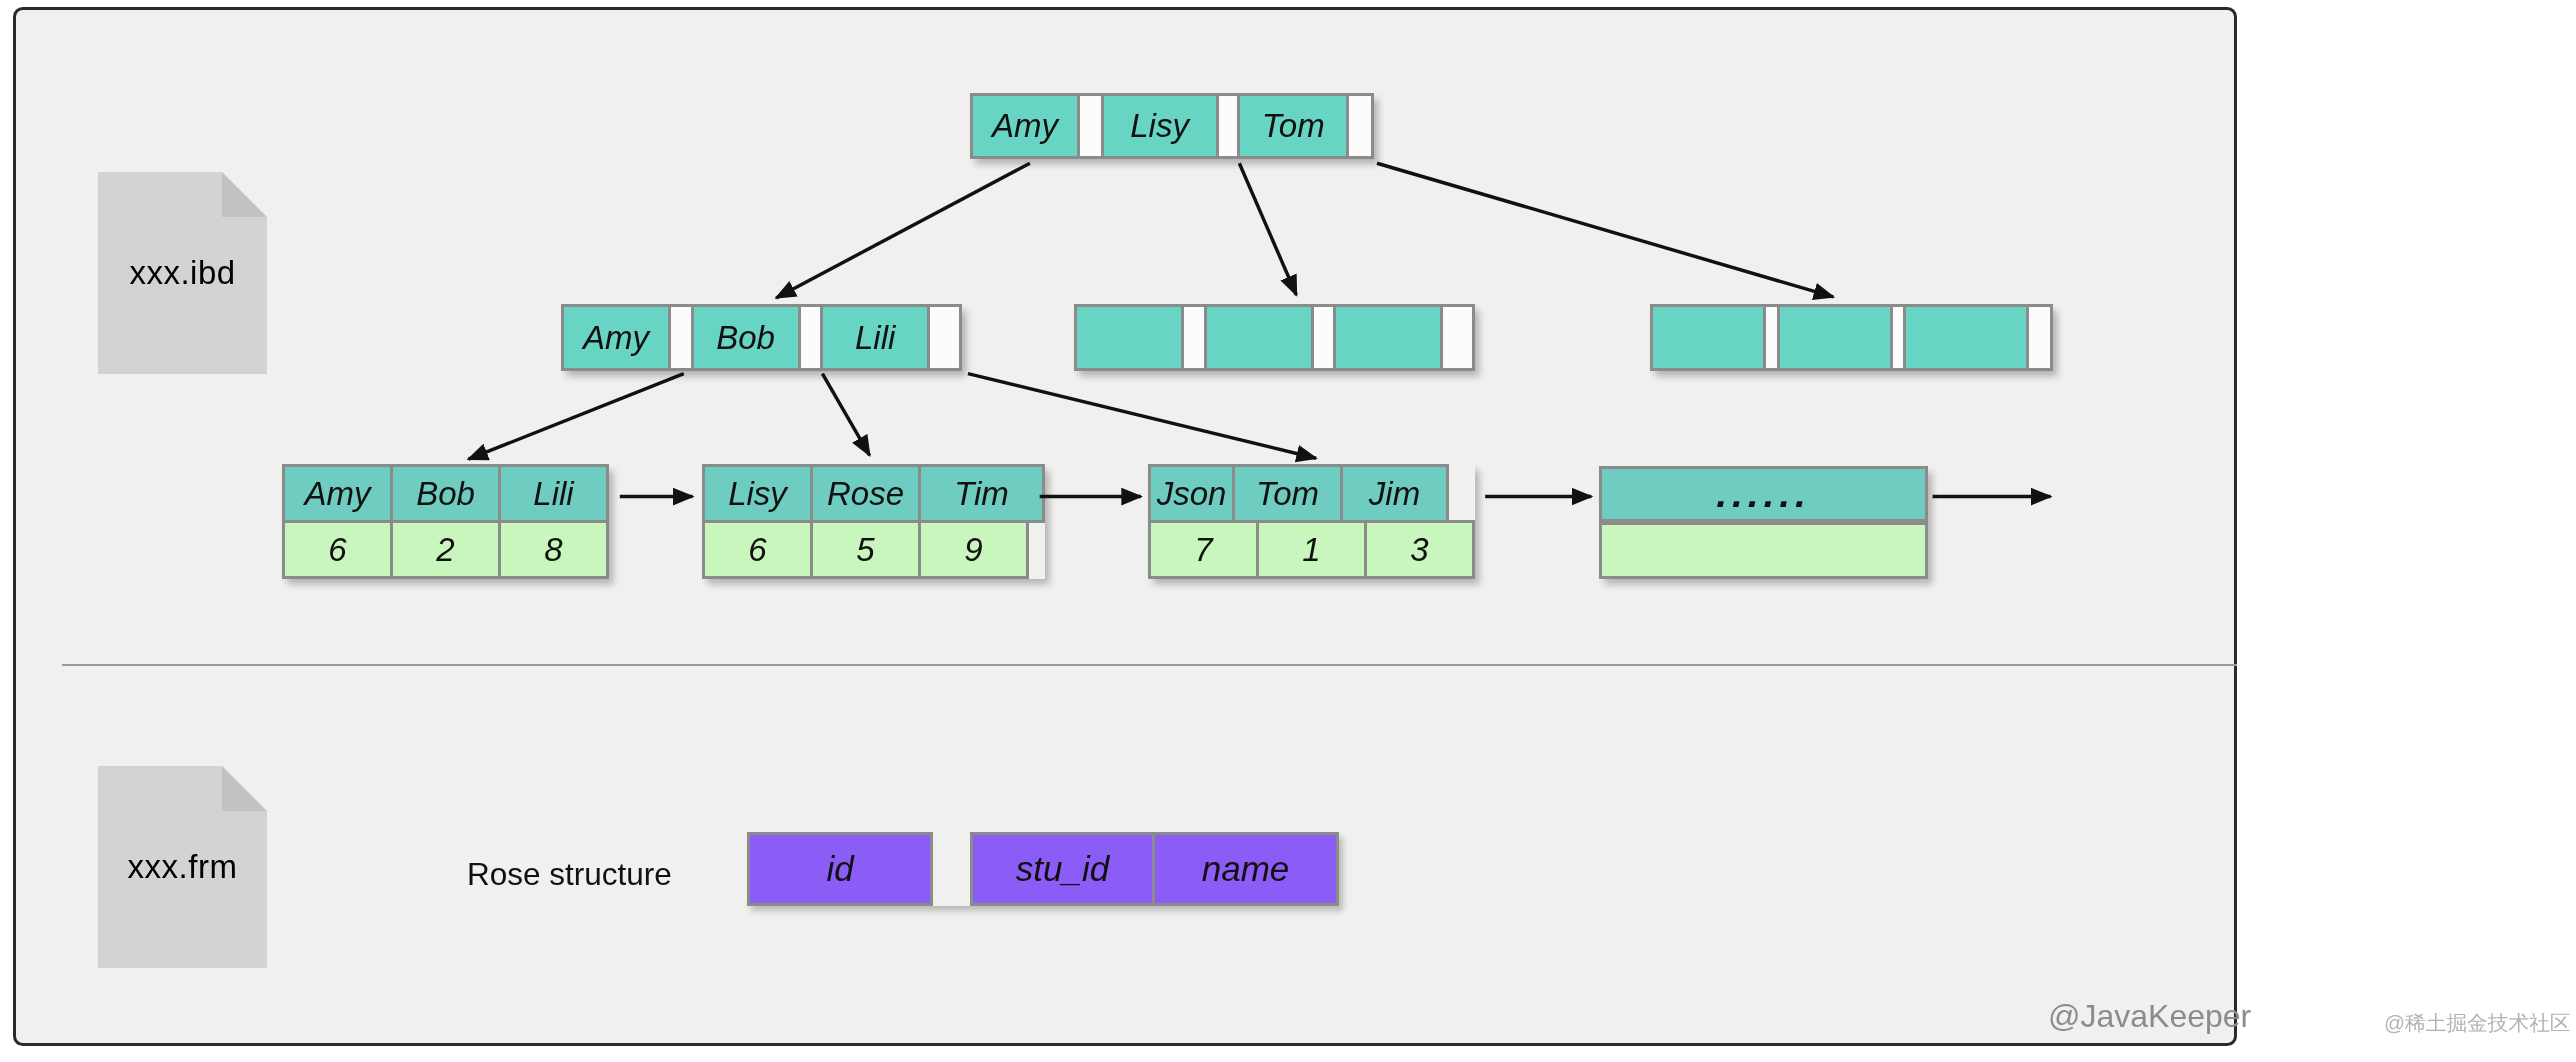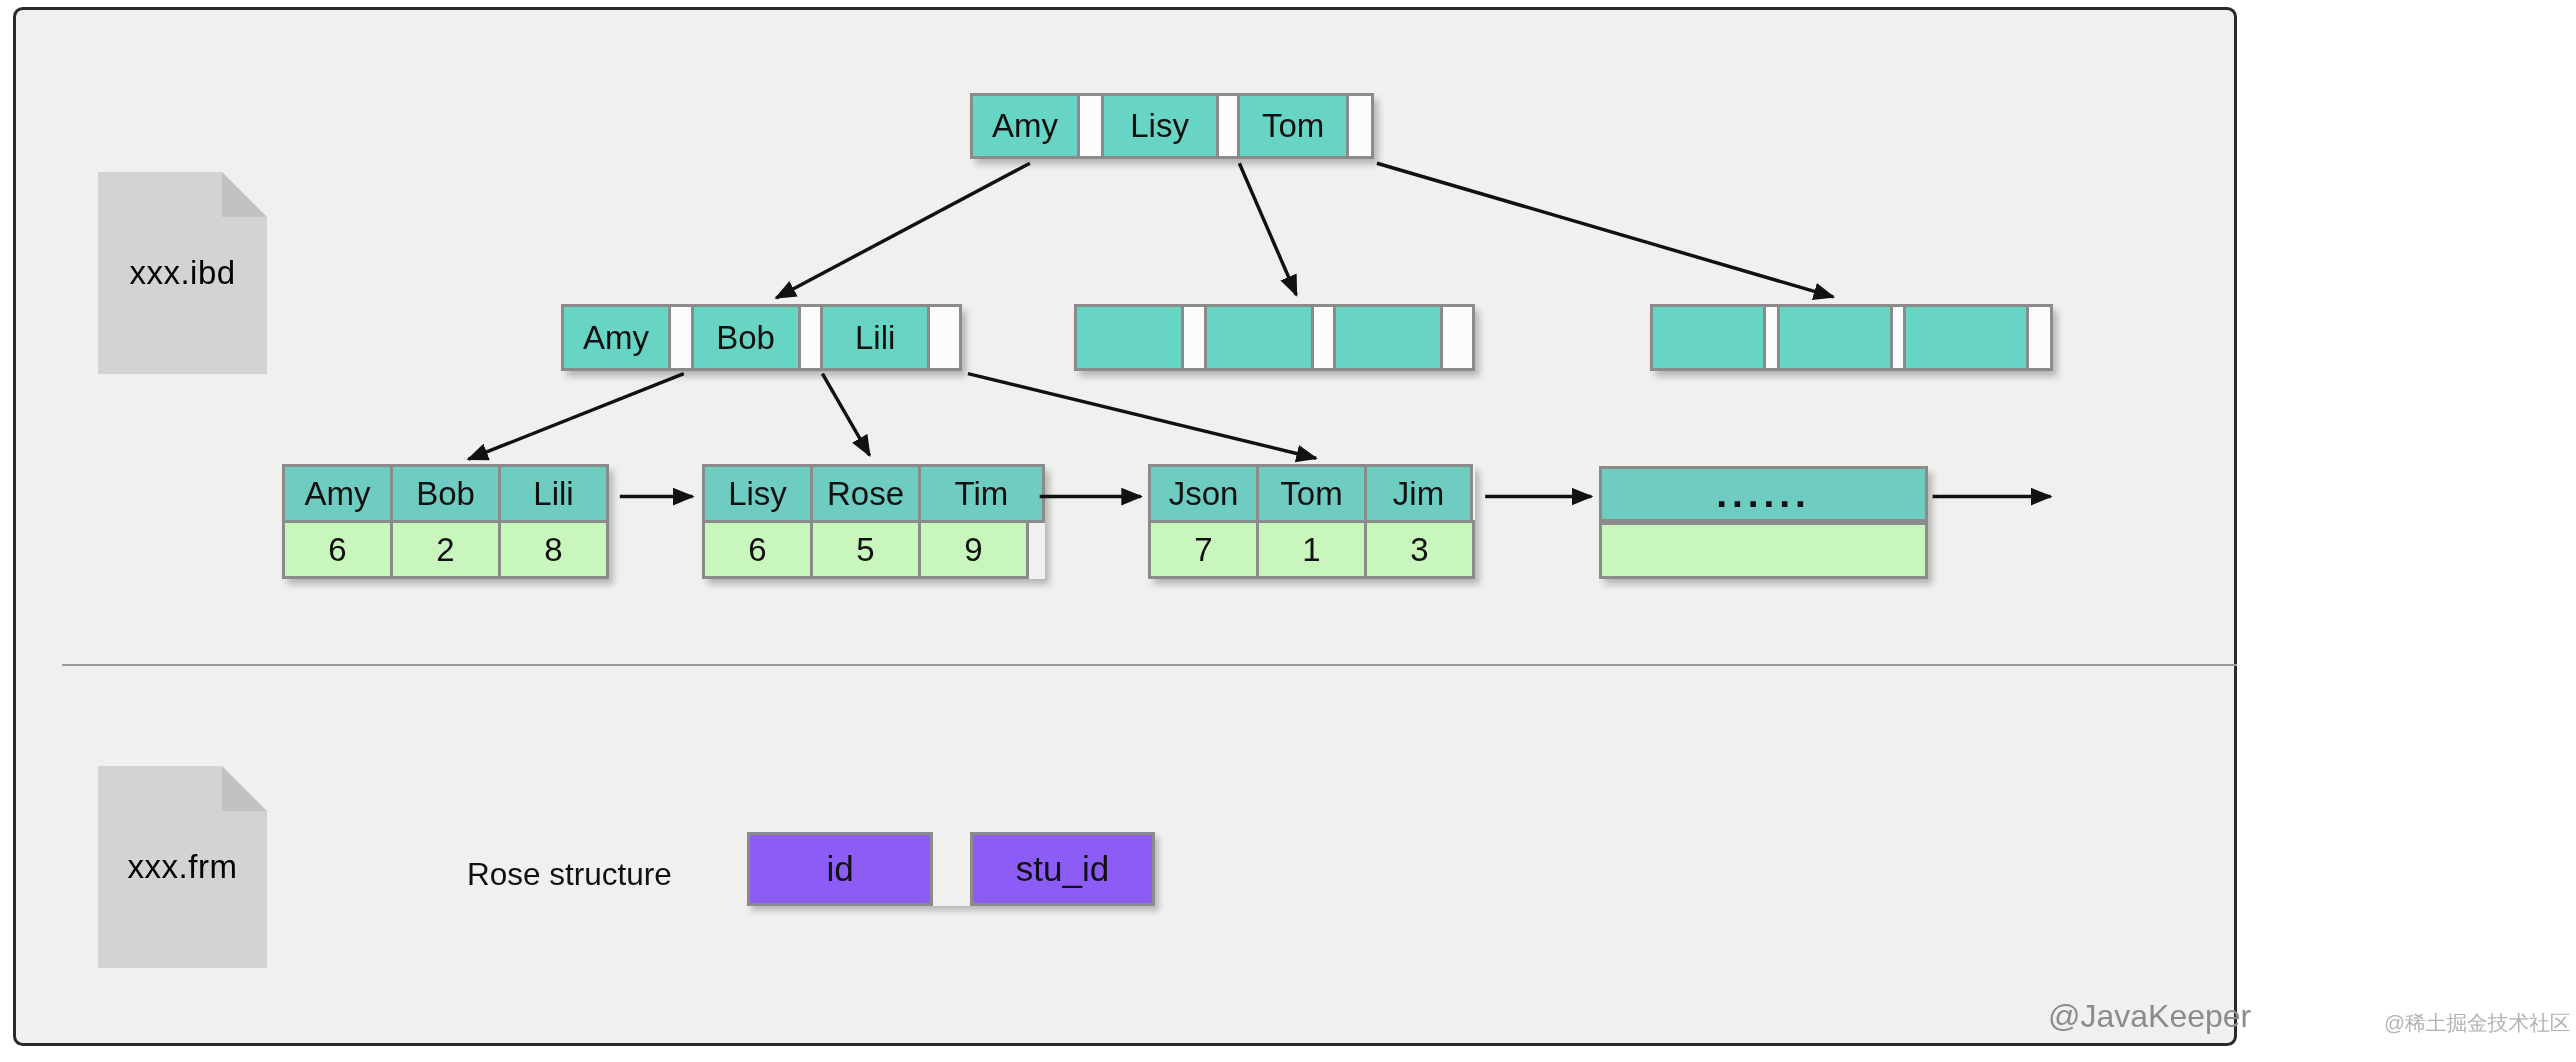--- a/index.html
+++ b/index.html
@@ -24,21 +24,21 @@
   }
   .file .fold{
     position:absolute;top:0;right:0;width:45px;height:45px;background:#c2c2c2;
     clip-path:polygon(0 0, 100% 100%, 0 100%);
   }
   .file .flabel{font-size:33px;color:#000000;letter-spacing:0.5px;}
   
   .node{position:absolute;display:flex;height:66px;box-shadow:4.9px 5.9px 6.9px rgba(0,0,0,0.25);}
   .cell{
     display:flex;align-items:center;justify-content:center;box-sizing:border-box;
-    border:3px solid #8b8b8b;font-size:33px;color:#111;height:100%;
+    border:3px solid #8b8b8b;font-size:33px;color:#111;height:100%;font-style:italic;
   }
   .node .cell + .cell{margin-left:-3px;}
   .teal{background:#68d4c3;}
   .ptr{background:#fcfcfc;}
   
   .leaf{position:absolute;display:flex;flex-direction:column;box-shadow:4.9px 5.9px 6.9px rgba(0,0,0,0.25);}
   .lrow{display:flex;}
   .lrow + .lrow{margin-top:-3px;}
   .lrow .cell + .cell{margin-left:-3px;}
   .k{background:#6fccc1;height:59px;}
@@ -129,21 +129,21 @@
   </div>
   <div class="lrow">
     <div class="cell v" style="width:111px;">6</div>
     <div class="cell v" style="width:111px;">5</div>
     <div class="cell v" style="width:111px;">9</div>
   </div>
 </div>
 
 <div class="leaf" style="left:1148px;top:464px;">
   <div class="lrow">
-    <div class="cell k" style="width:111px;">Json</div>
+    <div class="cell k" style="width:87px;">Json</div>
     <div class="cell k" style="width:111px;">Tom</div>
     <div class="cell k" style="width:109px;">Jim</div>
   </div>
   <div class="lrow">
     <div class="cell v" style="width:111px;">7</div>
     <div class="cell v" style="width:111px;">1</div>
     <div class="cell v" style="width:111px;">3</div>
   </div>
 </div>
 
@@ -153,20 +153,21 @@
   </div>
   <div class="lrow">
     <div class="cell v" style="width:329px;height:57px;"></div>
   </div>
 </div>
 
 <div class="tlabel">Rose structure</div>
 <div class="trow">
   <div class="cell" style="width:186px;">id</div>
   <div class="cell" style="width:185px;margin-left:37px;">stu_id</div>
+  <div class="cell" style="width:187px;">name</div>
 </div>
 
 <div class="wm-author">@JavaKeeper</div>
 <div class="wm-comm">@稀土掘金技术社区</div>
 
 <svg class="arrows" viewBox="0 0 2619 1080">
   <defs>
     <marker id="ah" markerUnits="userSpaceOnUse" markerWidth="24" markerHeight="20" refX="20" refY="9" orient="auto">
       <path d="M0,0 L22,9 L0,18 z" fill="#111111"></path>
     </marker>

